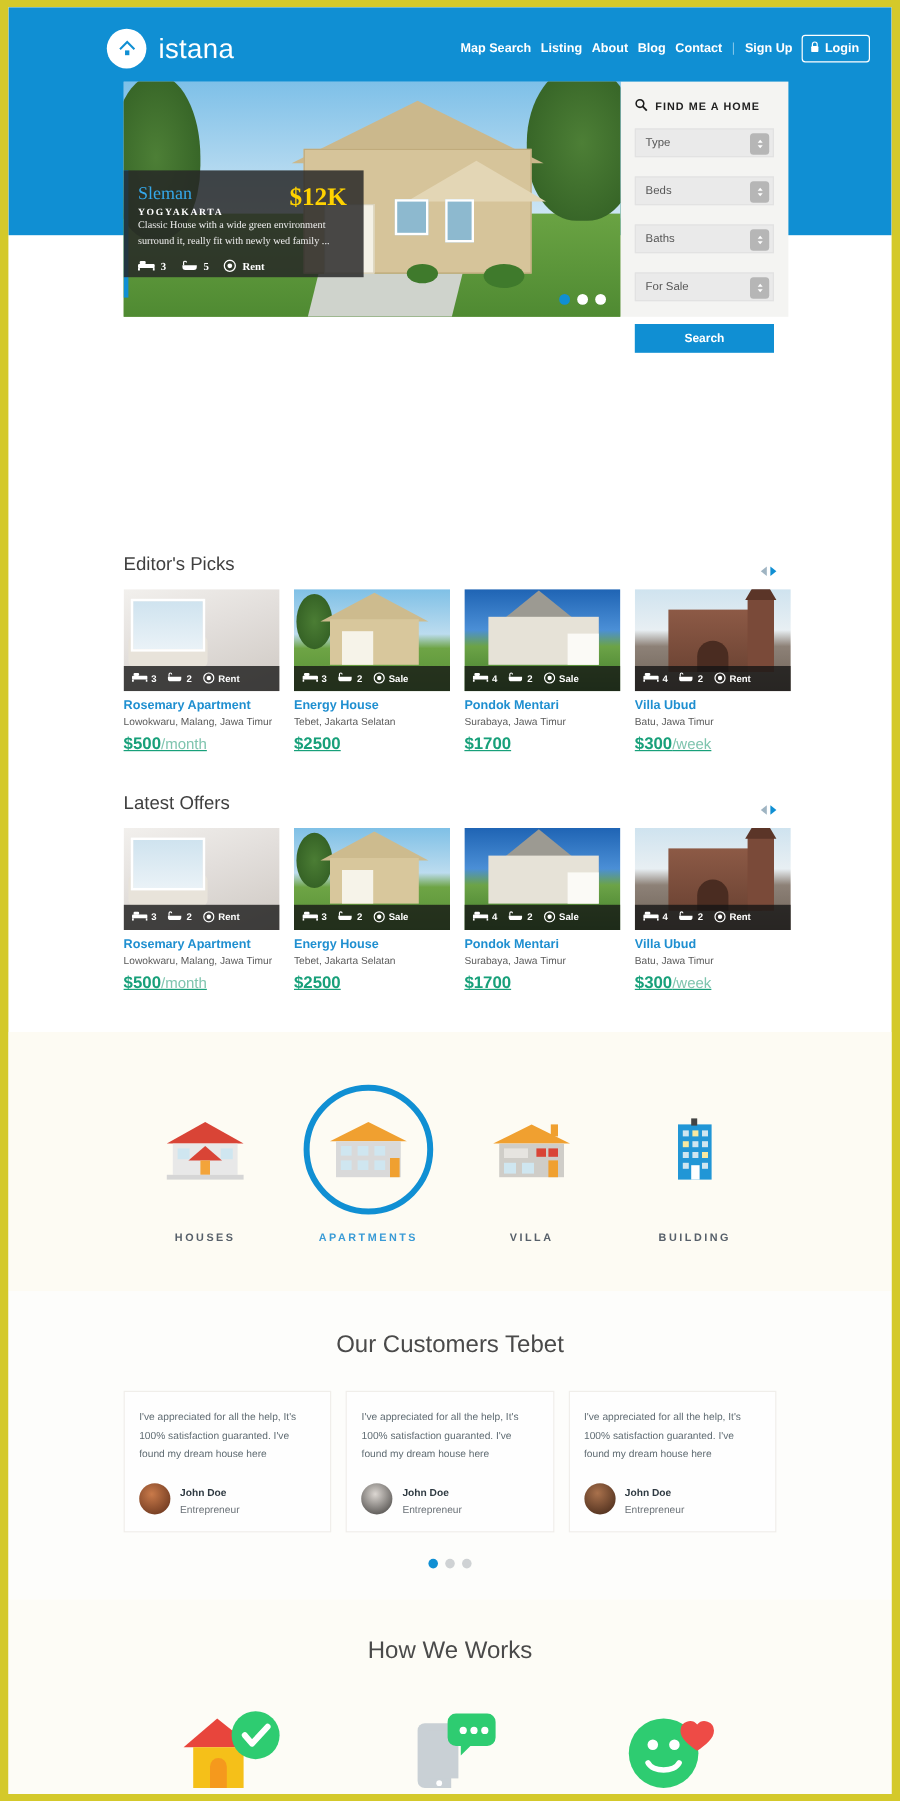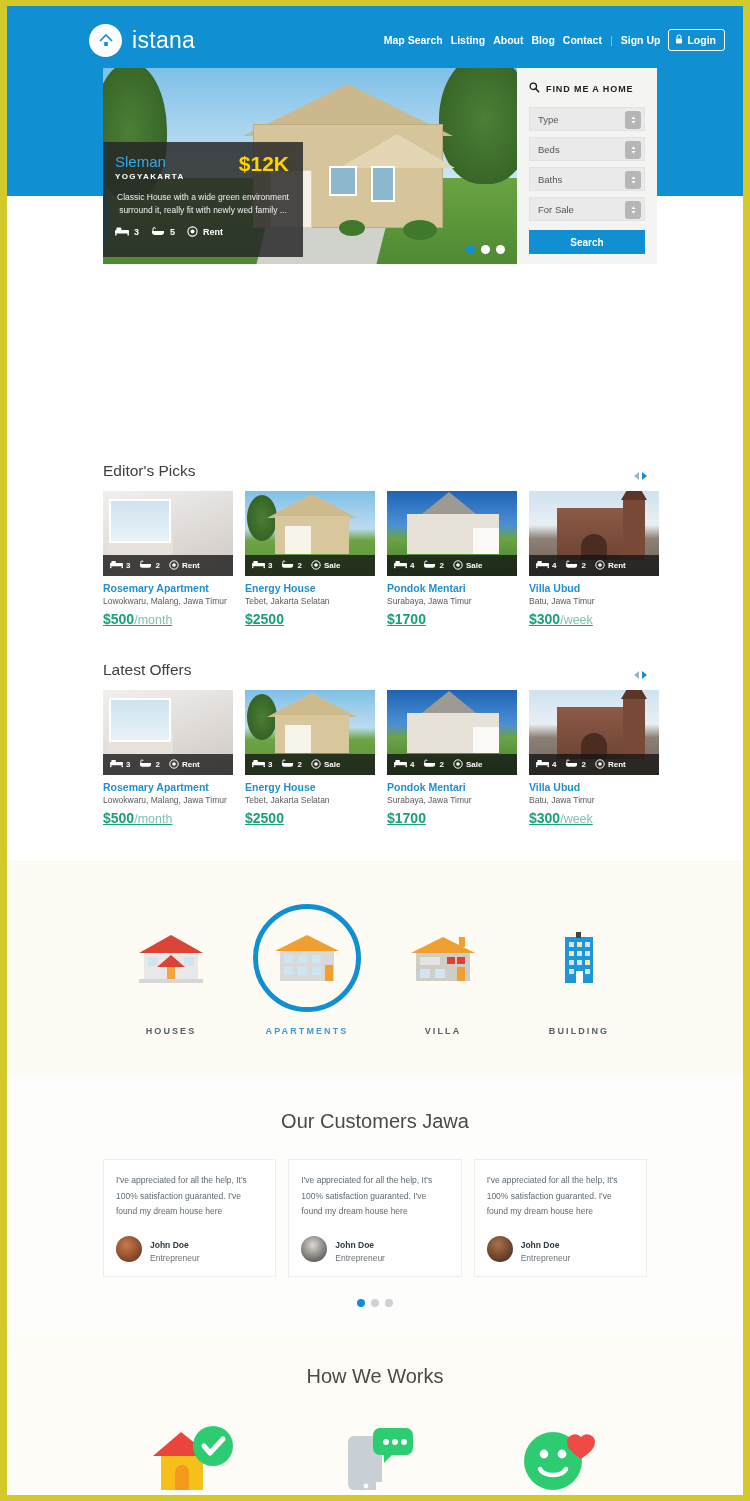--- a/index.html
+++ b/index.html
@@ -95,54 +95,54 @@
     position: absolute; border-radius: 50% 50% 45% 45%;
     background: radial-gradient(#4d7f36, #2f5c22);
   }
   .hero-shrub { position: absolute; border-radius: 50%; background: #3f7a2c; }
   .hero-path {
     position: absolute; left: 158px; bottom: 0; width: 120px; height: 36px;
     background: #cfd3cc; transform: skewX(-14deg);
   }
   .hero-card {
     position: absolute; left: 0; top: 74px;
-    width: 200px; padding: 12px 12px 18px 12px;
-    background: rgba(38,38,38,.84); color: #fff;
+    width: 200px; padding: 12px 12px 2px 12px;
+    background: rgba(38,38,38,.84); color: #fff; font-family: Liberation Serif, serif;
   }
   .hero-accent {
     position: absolute; left: 0; top: 74px; width: 4px; height: 106px;
     background: #108fd3;
   }
   .hero-city { color: #35a8ea; font-size: 15px; font-weight: 400; line-height: 1.1; }
   .hero-prov { font-size: 8px; letter-spacing: 1.4px; font-weight: bold; margin-top: 1px; }
   .hero-price {
     position: absolute; right: 14px; top: 10px;
     font-size: 21px; font-weight: bold; color: #ffd200;
   }
-  .hero-desc { font-size: 8.5px; line-height: 1.55; margin-top: 10px; color: #f0f0f0; text-align: center; }
+  .hero-desc { font-size: 8.5px; line-height: 1.55; margin-top: 0; color: #f0f0f0; }
   .meta-row { display: flex; align-items: center; gap: 12px; margin-top: 9px; }
   .meta { display: flex; align-items: center; gap: 5px; font-size: 9px; font-weight: bold; }
   .hero-dots {
     position: absolute; right: 12px; bottom: 10px; display: flex; gap: 6px;
   }
   .hdot { width: 9px; height: 9px; border-radius: 50%; background: #fff; }
   .hdot.on { background: #108fd3; }
 
   
   .search-panel {
     width: 140px; background: #f4f4f2; padding: 14px 12px;
   }
   .sp-title {
     display: flex; align-items: center; gap: 6px;
     font-size: 9px; font-weight: bold; letter-spacing: .9px; color: #222;
     margin-bottom: 12px;
   }
   .sp-field {
     position: relative; height: 24px; background: #eaeaea;
-    margin-bottom: 6px; display: flex; align-items: center;
+    margin-bottom: 16px; display: flex; align-items: center;
     padding-left: 8px; font-size: 9.5px; color: #555;
     border: 1px solid #e2e2e2; cursor: pointer;
   }
   .sp-spin {
     position: absolute; right: 3px; top: 3px; width: 16px; height: 18px;
     background: #b6b6b6; border-radius: 3px;
     display: flex; flex-direction: column; align-items: center; justify-content: center; gap: 2px;
   }
   .sp-btn {
     width: 100%; height: 24px; background: #108fd3; color: #fff;
@@ -719,21 +719,21 @@
             <rect x="42" y="40" width="5" height="5" fill="#cfe6f0"></rect>
             <rect x="33" y="42" width="7" height="12" fill="#fff"></rect>
           </svg>
         </div>
         <div class="cat-label">BUILDING</div>
       </div>
     </div>
   </div>
 
   <div class="test-band">
-    <div class="band-title">Our Customers Jawa</div>
+    <div class="band-title">Our Customers Tebet</div>
     <div class="tests" id="tests">
         <div class="test">
           <div class="test-text">I've appreciated for all the help, It's 100% satisfaction guaranted. I've found my dream house here</div>
           <div class="test-who">
             <span class="avatar av1"></span>
             <span><span class="test-name">John Doe</span><div class="test-role">Entrepreneur</div></span>
           </div>
         </div>
         <div class="test">
           <div class="test-text">I've appreciated for all the help, It's 100% satisfaction guaranted. I've found my dream house here</div>

